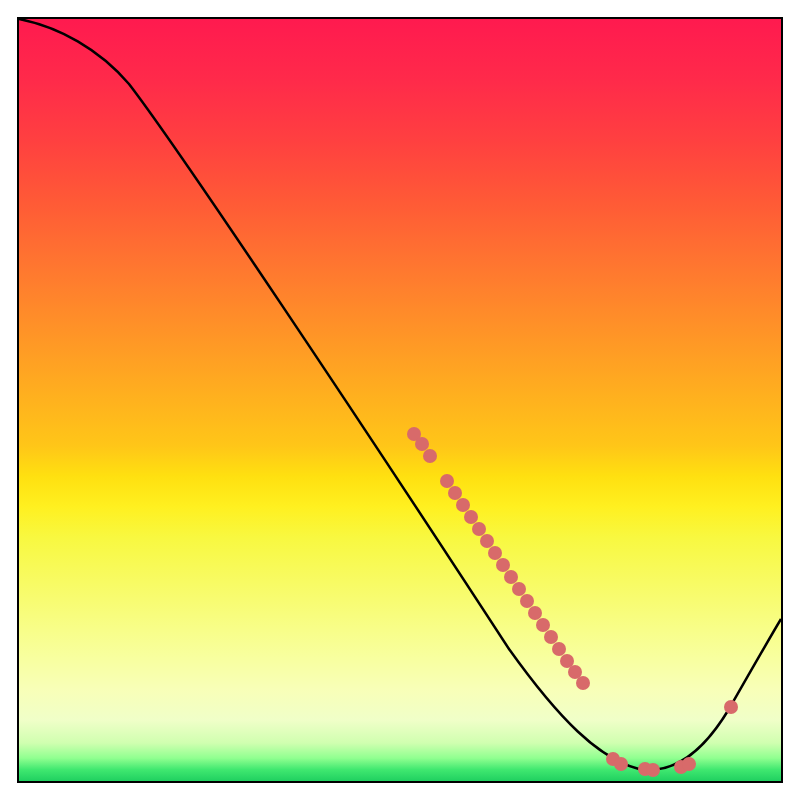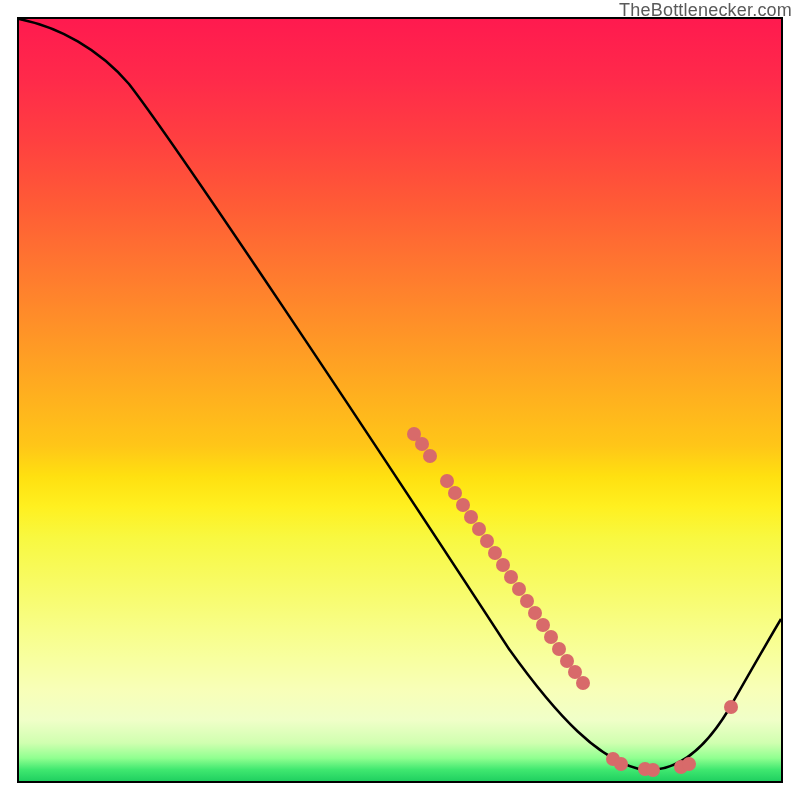--- a/index.html
+++ b/index.html
@@ -67,21 +67,20 @@
     color: #5a5a5a;
     font-weight: 500;
     letter-spacing: 0.2px;
     z-index: 10;
   }
 </style>
 </head>
 <body>
 
 <div class="chart-container">
-  <div class="attribution">TheBottlenecker.com</div>
 
   <div class="plot-area">
     <svg class="curve" viewBox="0 0 762 762" preserveAspectRatio="none">
       <path d="M 0 0
                C 40 8, 80 30, 110 65
                C 160 130, 340 400, 490 630
                C 540 700, 580 740, 620 750
                C 650 755, 680 740, 710 690
                C 730 655, 750 620, 762 600" fill="none" stroke="#000000" stroke-width="2.5"></path>
 

